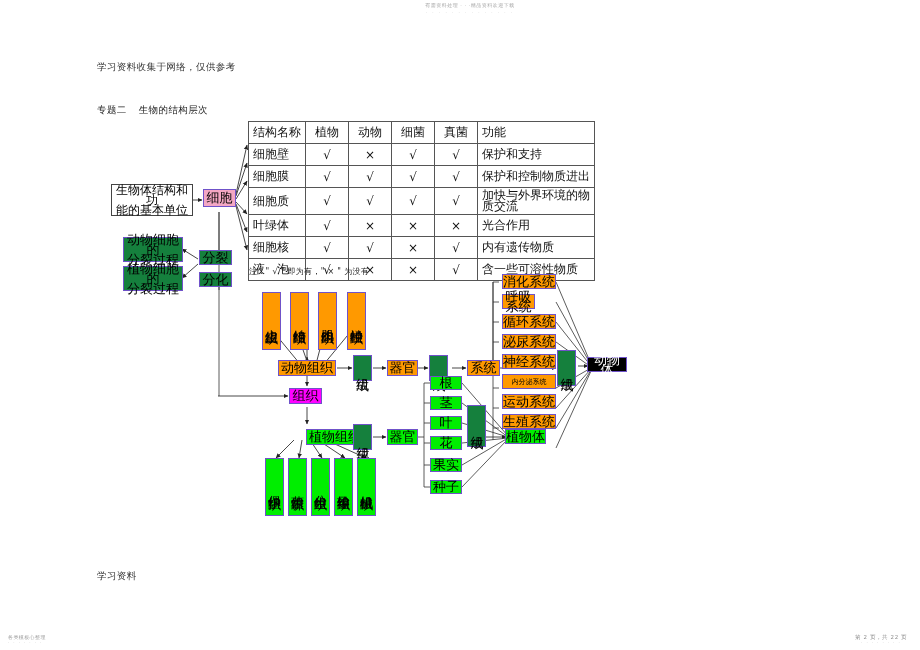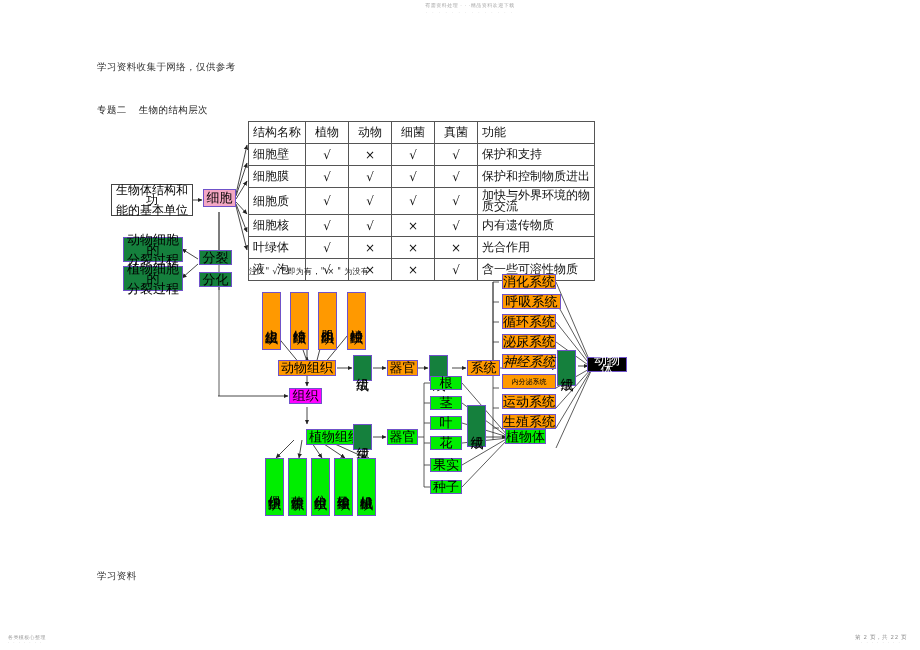--- a/index.html
+++ b/index.html
@@ -201,34 +201,34 @@
       <td class="col">√</td>
       <td class="col">√</td>
       <td class="col">√</td>
       <td class="col">√</td>
       <td class="fn two">
         <div>加快与外界环境的物</div>
         <div>质交流</div>
       </td>
     </tr>
     <tr>
+      <td class="name">叶绿体</td>
+      <td class="col">√</td>
+      <td class="col">×</td>
+      <td class="col">×</td>
+      <td class="col">×</td>
+      <td class="fn">光合作用</td>
+    </tr>
+    <tr>
       <td class="name">细胞核</td>
       <td class="col">√</td>
       <td class="col">√</td>
       <td class="col">×</td>
       <td class="col">√</td>
       <td class="fn">内有遗传物质</td>
-    </tr>
-    <tr>
-      <td class="name">叶绿体</td>
-      <td class="col">√</td>
-      <td class="col">×</td>
-      <td class="col">×</td>
-      <td class="col">×</td>
-      <td class="fn">光合作用</td>
     </tr>
     <tr>
       <td class="name">液　泡</td>
       <td class="col">√</td>
       <td class="col">×</td>
       <td class="col">×</td>
       <td class="col">√</td>
       <td class="fn">含一些可溶性物质</td>
     </tr>
   </tbody>
@@ -295,24 +295,24 @@
   <div class="bx b-green" style="left:430px;top:416px;width:32px;height:14px;">叶</div>
   <div class="bx b-green" style="left:430px;top:436px;width:32px;height:14px;">花</div>
   <div class="bx b-green" style="left:430px;top:458px;width:32px;height:14px;">果实</div>
   <div class="bx b-green" style="left:430px;top:480px;width:32px;height:14px;">种子</div>
 
   <div class="bx b-yellow" style="left:467px;top:405px;width:19px;height:42px;">
     <div style="writing-mode:vertical-rl;text-orientation:upright;">组成</div>
   </div>
 
   <div class="bx b-orange" style="left:502px;top:274px;width:54px;height:15px;">消化系统</div>
-  <div class="bx b-orange" style="left:502px;top:294px;width:59px;height:15px;">呼吸系统</div>
+  <div class="bx b-orange" style="left:502px;top:294px;width:33px;height:15px;">呼吸系统</div>
   <div class="bx b-orange" style="left:502px;top:314px;width:54px;height:15px;">循环系统</div>
   <div class="bx b-orange" style="left:502px;top:334px;width:54px;height:15px;">泌尿系统</div>
-  <div class="bx b-orange" style="left:502px;top:354px;width:54px;height:15px;font-style:italic;">神经系统</div>
+  <div class="bx b-orange" style="left:502px;top:354px;width:54px;height:15px;">神经系统</div>
   <div class="bx b-orange" style="left:502px;top:374px;width:54px;height:15px;font-size:7px;">内分泌系统</div>
   <div class="bx b-orange" style="left:502px;top:394px;width:54px;height:15px;">运动系统</div>
   <div class="bx b-orange" style="left:502px;top:414px;width:54px;height:15px;">生殖系统</div>
 
   <div class="bx b-yellow" style="left:557px;top:350px;width:19px;height:36px;">
     <div style="writing-mode:vertical-rl;text-orientation:upright;">组成</div>
   </div>
 
   <div class="bx b-black" style="left:587px;top:357px;width:40px;height:15px;">动物体</div>
 

